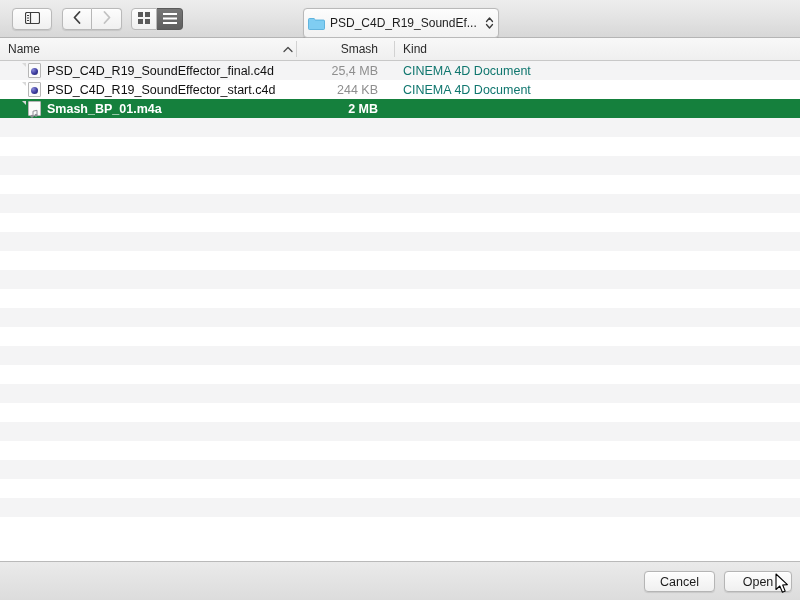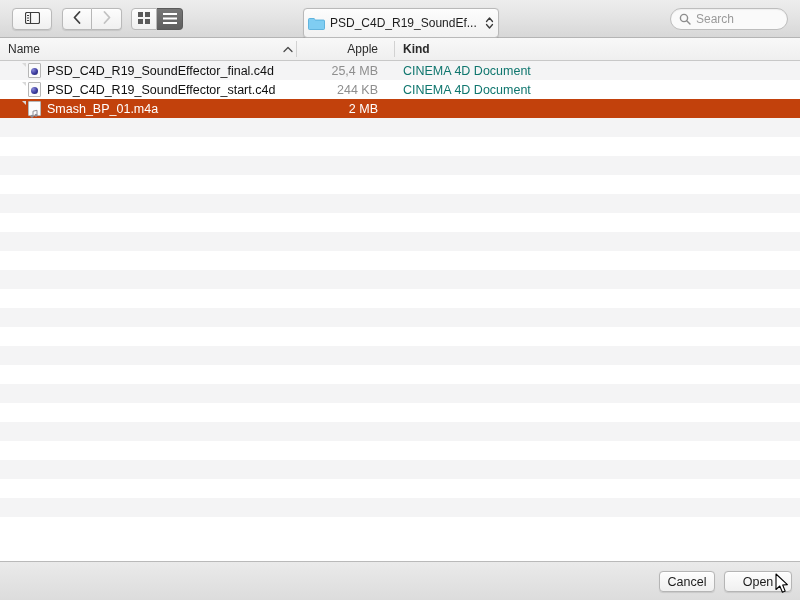--- a/index.html
+++ b/index.html
@@ -70,28 +70,28 @@
     position: absolute; left: 0; top: 38px; width: 800px; height: 23px;
     background: linear-gradient(to bottom, #f8f8f8, #efefef);
     border-bottom: 1px solid #c8c8c8;
     font-size: 12px; color: #2b2b2b;
   }
   .colheader .cell { position: absolute; top: 0; height: 22px; display: flex; align-items: center; }
   .colheader .divider { position: absolute; top: 3px; height: 16px; width: 1px; background: #d2d2d2; }
   .hdr-name { left: 8px; }
   .hdr-sortcaret { position: absolute; left: 283px; top: 0; height: 22px; display: flex; align-items: center; }
   .hdr-size { left: 296px; width: 90px; justify-content: flex-end; padding-right: 8px; }
-  .hdr-kind { left: 403px; font-weight: bold; }
+  .hdr-kind { left: 403px; }
 
   
   .filelist { position: absolute; left: 0; top: 61px; width: 800px; height: 500px; overflow: hidden; background: #fff; }
   .row { position: relative; width: 800px; height: 19px; }
   .row.odd { background: #f4f4f5; }
   .row.even { background: #ffffff; }
-  .row.selected { background: #c2410c; }
+  .row.selected { background: #15803d; font-weight: bold; }
   .row .c-icon { position: absolute; left: 27px; top: 2px; width: 15px; height: 15px; }
   .row .c-name {
     position: absolute; left: 47px; top: 0; height: 19px; display: flex; align-items: center;
     font-size: 12.5px; color: #101010; white-space: nowrap;
   }
   .row .c-size {
     position: absolute; left: 296px; top: 0; width: 90px; height: 19px;
     display: flex; align-items: center; justify-content: flex-end; padding-right: 8px;
     font-size: 12.5px; color: #8e8e8e; white-space: nowrap;
   }
@@ -124,21 +124,21 @@
     border-top: 1px solid #b9b9b9;
   }
   .dlg-btn {
     position: absolute; top: 9px; height: 21px;
     background: linear-gradient(to bottom, #fdfdfd, #f0f0f0);
     border: 1px solid #b5b5b5; border-radius: 4px;
     font-size: 12.5px; color: #1c1c1c;
     display: flex; align-items: center; justify-content: center;
     box-shadow: 0 1px 0 rgba(255,255,255,0.8) inset, 0 0.5px 1px rgba(0,0,0,0.10);
   }
-  .btn-cancel { right: 85px; width: 56px; }
+  .btn-cancel { right: 85px; width: 71px; }
   .btn-open { right: 8px; width: 68px; }
 
   .cursor { position: absolute; left: 775px; top: 573px; pointer-events: none; }
 </style>
 </head>
 <body>
 
 <div class="dialog">
 
   <div class="toolbar">
@@ -202,40 +202,31 @@
       </span>
       <span class="ptext">PSD_C4D_R19_SoundEf...</span>
       <span class="chev">
         <svg width="9" height="14" viewBox="0 0 9 14">
           <polyline points="1.5,5.5 4.5,2 7.5,5.5" fill="none" stroke="#3a3a3a" stroke-width="1.3" stroke-linecap="round" stroke-linejoin="round"></polyline>
           <polyline points="1.5,8.5 4.5,12 7.5,8.5" fill="none" stroke="#3a3a3a" stroke-width="1.3" stroke-linecap="round" stroke-linejoin="round"></polyline>
         </svg>
       </span>
     </div>
 
-    <div class="searchfield">
-      <span class="sicon">
-        <svg width="12" height="12" viewBox="0 0 12 12">
-          <circle cx="5" cy="5" r="3.6" fill="none" stroke="#8d8d8d" stroke-width="1.4"></circle>
-          <line x1="7.7" y1="7.7" x2="11" y2="11" stroke="#8d8d8d" stroke-width="1.4" stroke-linecap="round"></line>
-        </svg>
-      </span>
-      <span class="splaceholder">Search</span>
-    </div>
   </div>
 
   <div class="colheader">
     <div class="cell hdr-name">Name</div>
     <div class="hdr-sortcaret">
       <svg width="10" height="7" viewBox="0 0 10 7">
         <polyline points="1,5.5 5,1.5 9,5.5" fill="none" stroke="#4a4a4a" stroke-width="1.3" stroke-linecap="round" stroke-linejoin="round"></polyline>
       </svg>
     </div>
     <div class="divider" style="left:296px;"></div>
-    <div class="cell hdr-size">Apple</div>
+    <div class="cell hdr-size">Smash</div>
     <div class="divider" style="left:394px;"></div>
     <div class="cell hdr-kind">Kind</div>
   </div>
 
   <div class="filelist">
       <div class="row odd">
         <div class="c-icon"><span class="docicon"><span class="page"></span><span class="fold"></span><span class="sphere"></span></span></div>
         <div class="c-name">PSD_C4D_R19_SoundEffector_final.c4d</div>
         <div class="c-size">25,4 MB</div>
         <div class="c-kind">CINEMA 4D Document</div>

